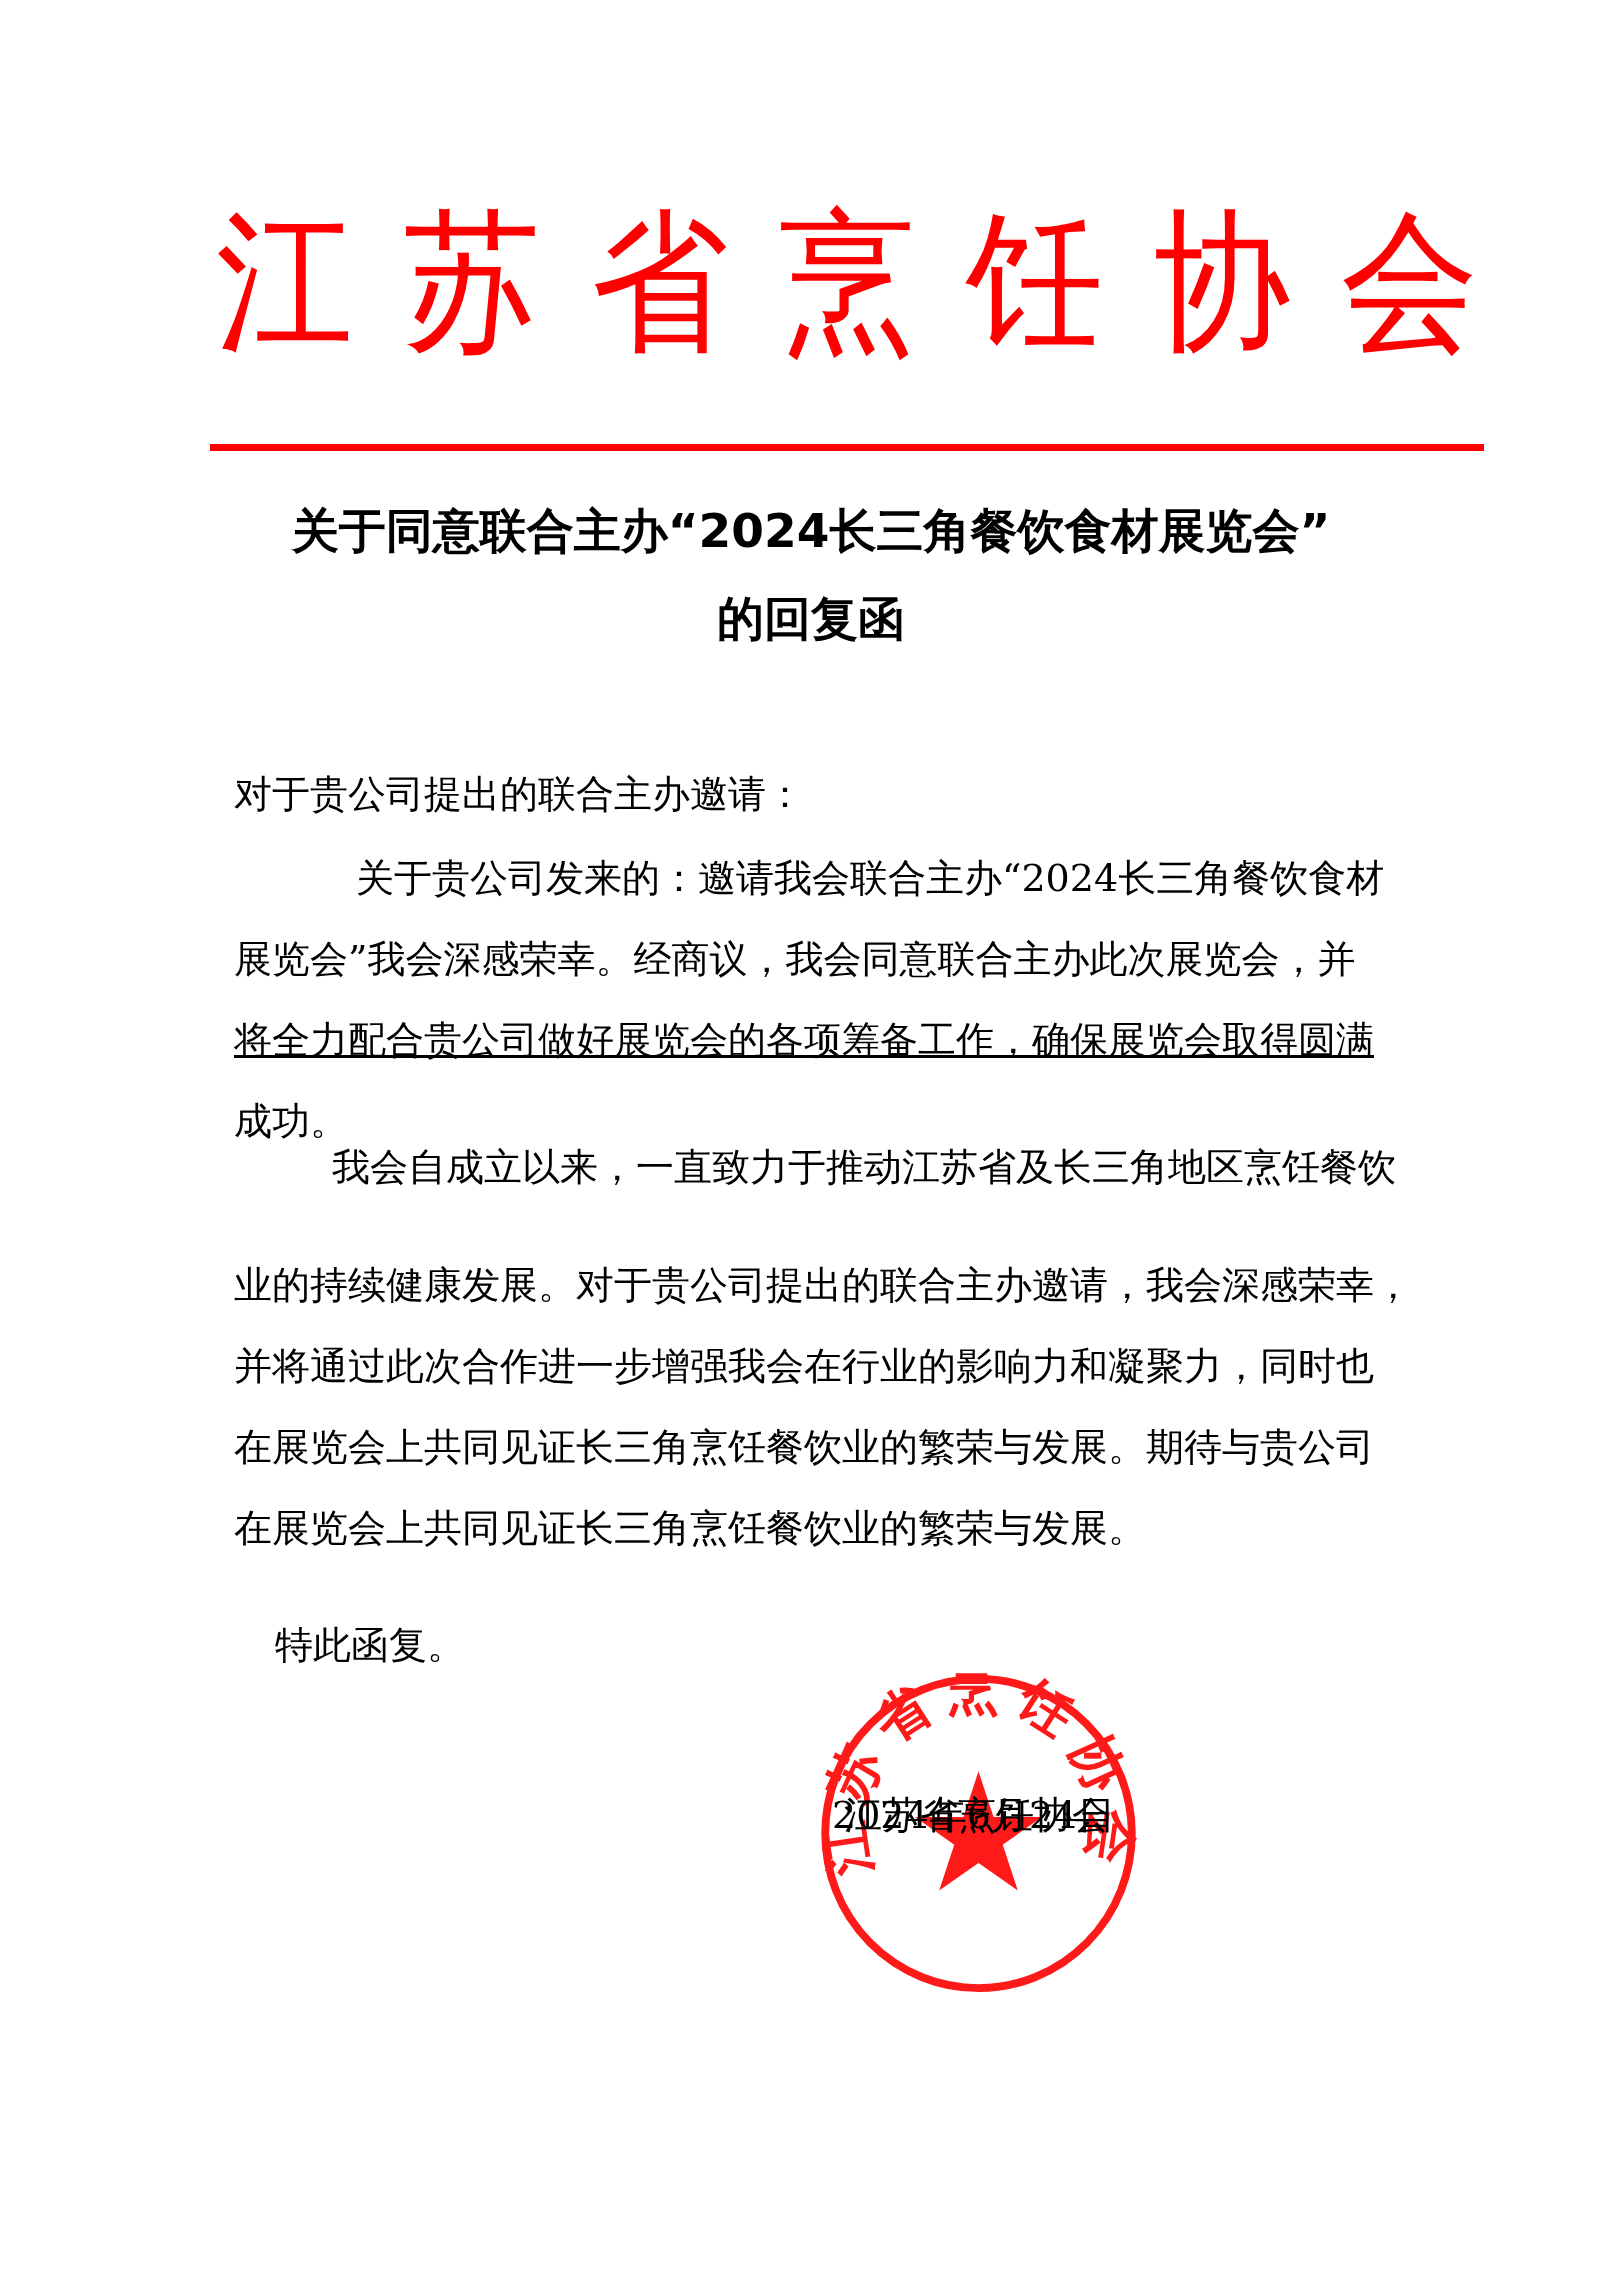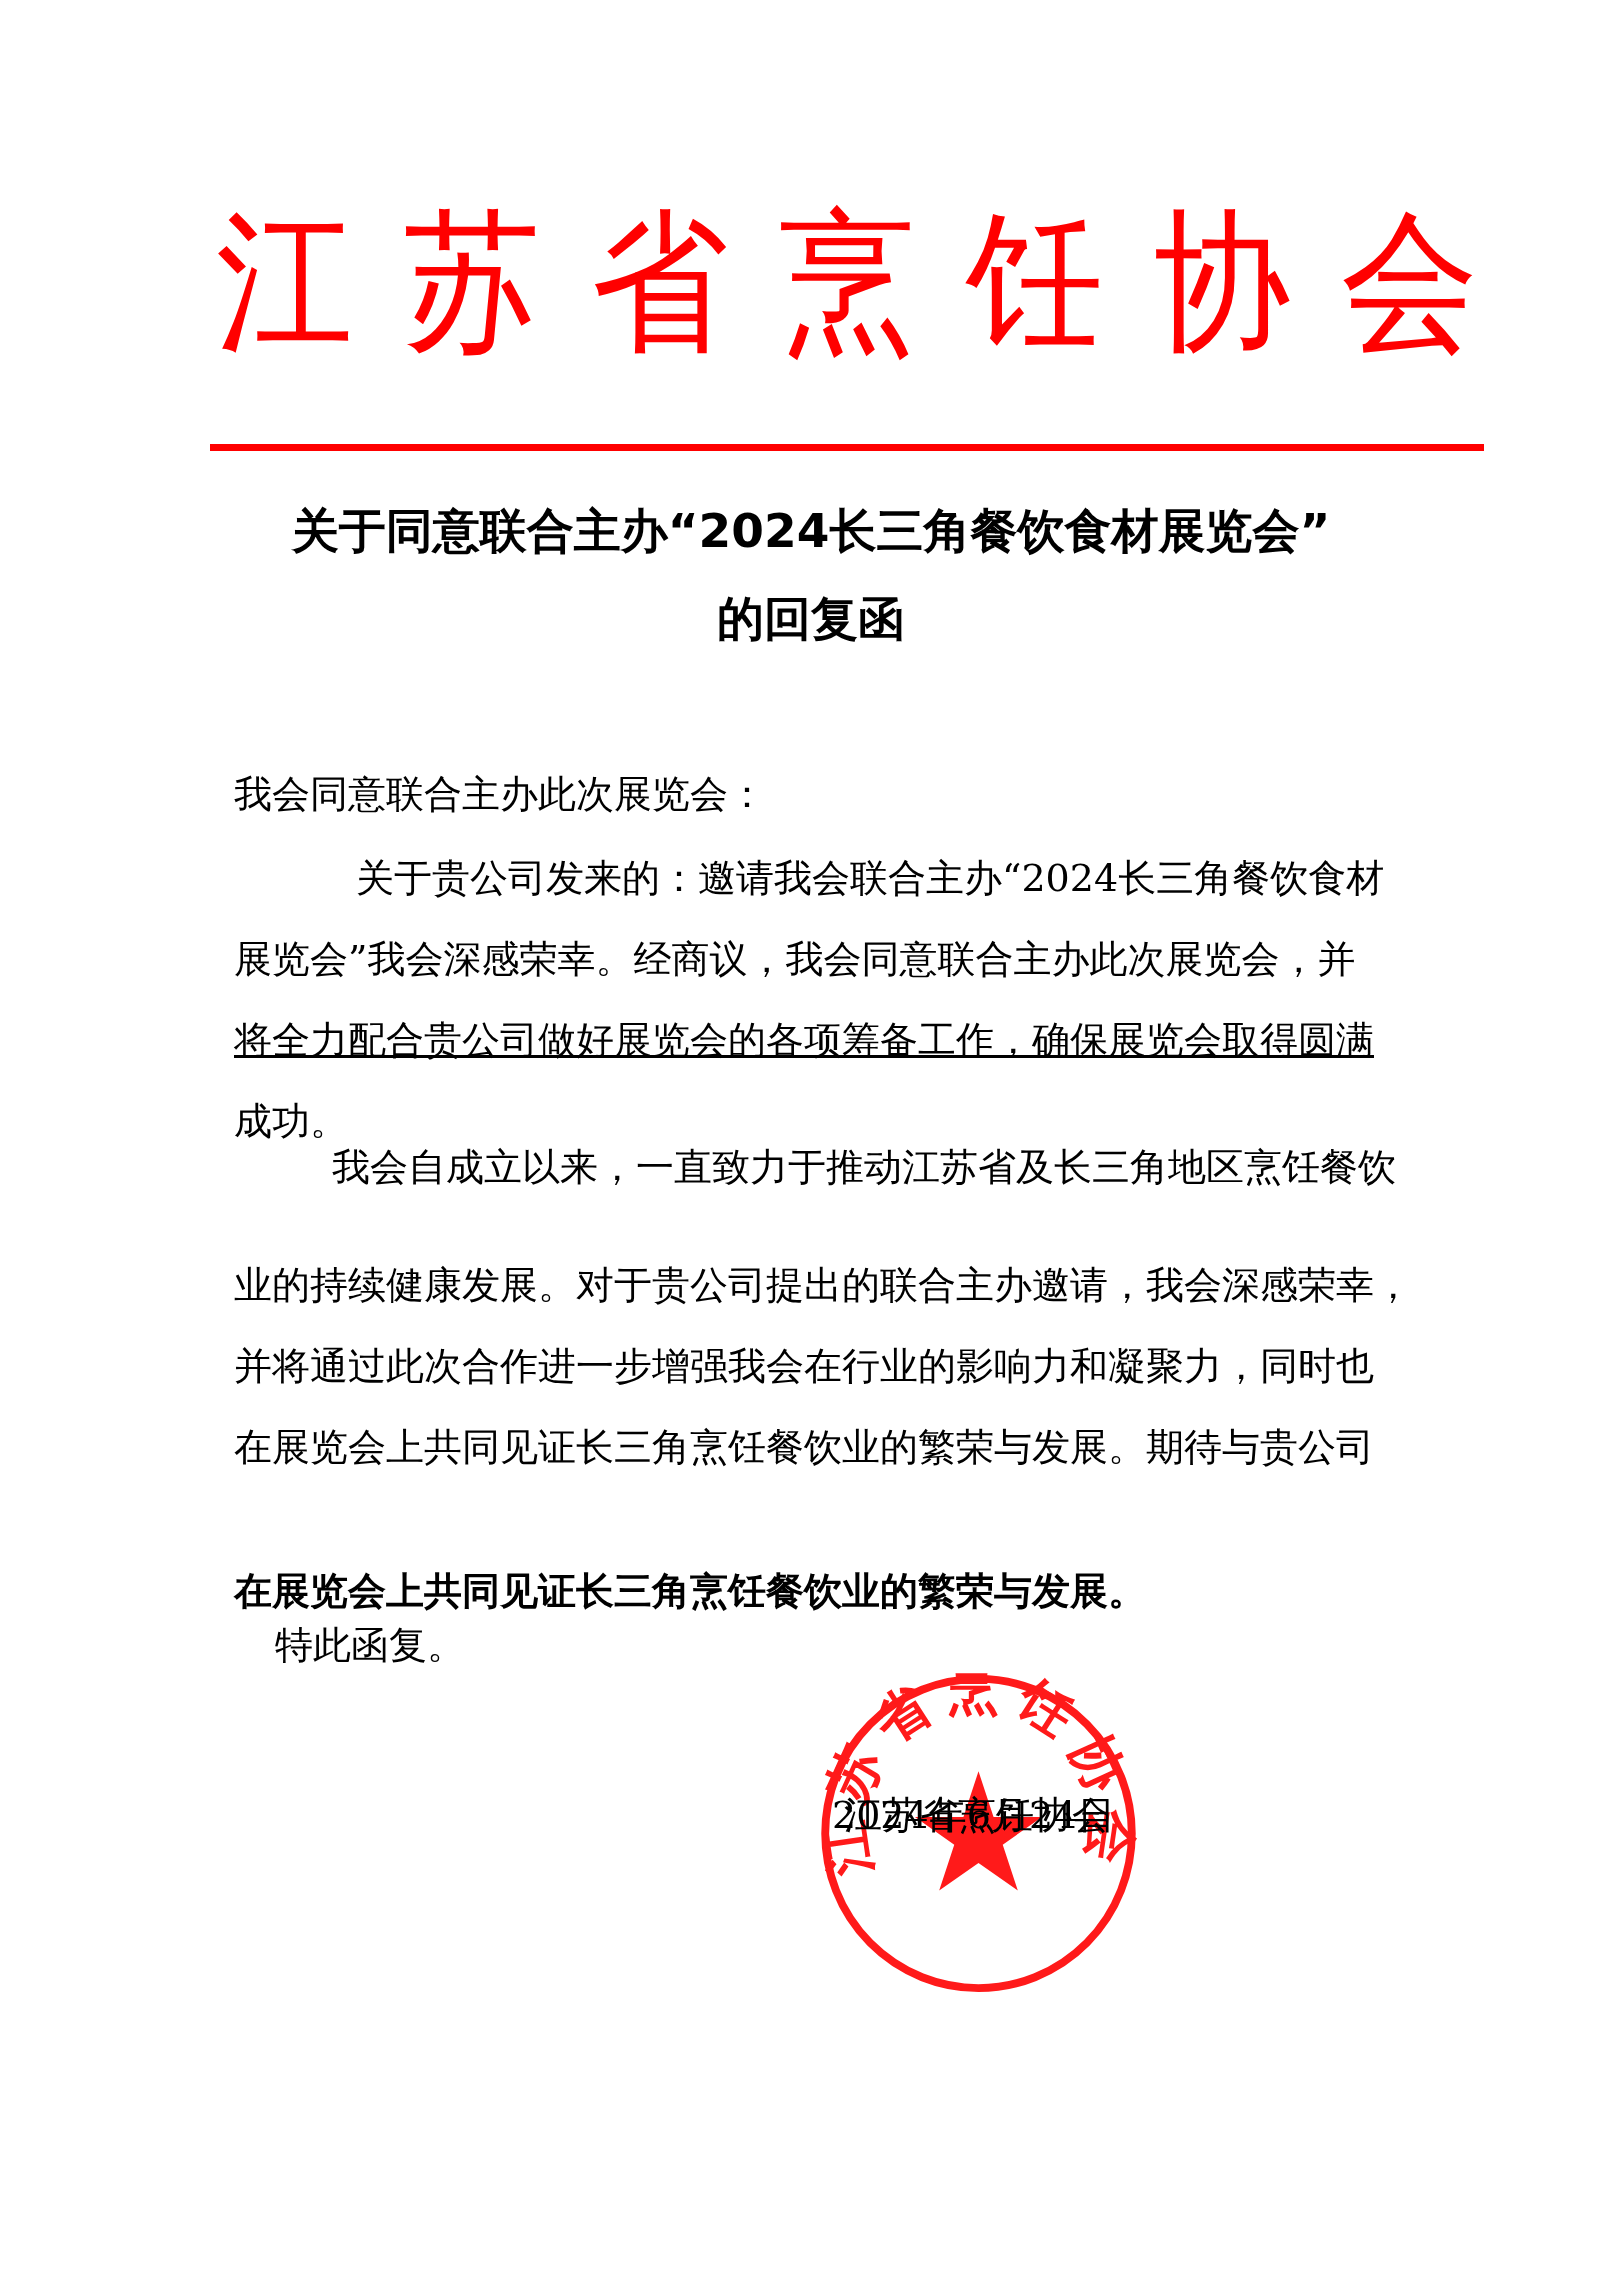--- a/index.html
+++ b/index.html
@@ -94,35 +94,35 @@
   <span>烹</span>
   <span>饪</span>
   <span>协</span>
   <span>会</span>
 </div>
 <div class="red-rule"></div>
 
 <div class="doc-title l1">关于同意联合主办“2024长三角餐饮食材展览会”</div>
 <div class="doc-title l2">的回复函</div>
 
-<div class="body-text" style="top:775px;">我会同意联合主办此次展览会：</div>
+<div class="body-text" style="top:775px;">对于贵公司提出的联合主办邀请：</div>
 
 <div>
   <div class="body-text indent" style="top:859px;margin-left:48px;">关于贵公司发来的：邀请我会联合主办“2024长三角餐饮食材</div>
   <div class="body-text" style="top:940px;">展览会”我会深感荣幸。经商议，我会同意联合主办此次展览会，并</div>
   <div class="body-text" style="top:1021px;text-decoration:underline;">将全力配合贵公司做好展览会的各项筹备工作，确保展览会取得圆满</div>
   <div class="body-text" style="top:1102px;">成功。</div>
 </div>
 
 <div>
   <div class="body-text indent" style="top:1148px;margin-left:24px;">我会自成立以来，一直致力于推动江苏省及长三角地区烹饪餐饮</div>
   <div class="body-text" style="top:1266px;">业的持续健康发展。对于贵公司提出的联合主办邀请，我会深感荣幸，</div>
   <div class="body-text" style="top:1347px;">并将通过此次合作进一步增强我会在行业的影响力和凝聚力，同时也</div>
   <div class="body-text" style="top:1428px;">在展览会上共同见证长三角烹饪餐饮业的繁荣与发展。期待与贵公司</div>
-  <div class="body-text" style="top:1572px;font-weight:bold;">在展览会上共同见证长三角烹饪餐饮业的繁荣与发展。</div>
+  <div class="body-text" style="top:1509px;">在展览会上共同见证长三角烹饪餐饮业的繁荣与发展。</div>
 </div>
 
 <div class="body-text" style="top:1626px; left:275px;">特此函复。</div>
 
 <svg class="seal" viewBox="0 0 490 490" xmlns="http://www.w3.org/2000/svg">
   <defs>
     <path id="sealArc" d="M 85 300 A 175 175 0 1 1 405 300" fill="none"></path>
   </defs>
   <ellipse cx="245" cy="245" rx="234" ry="236" fill="none" stroke="#ff1a1a" stroke-width="12"></ellipse>
   <text font-family="DejaVu Sans, sans-serif" font-size="82" font-weight="bold" fill="#ff1a1a" letter-spacing="18">

